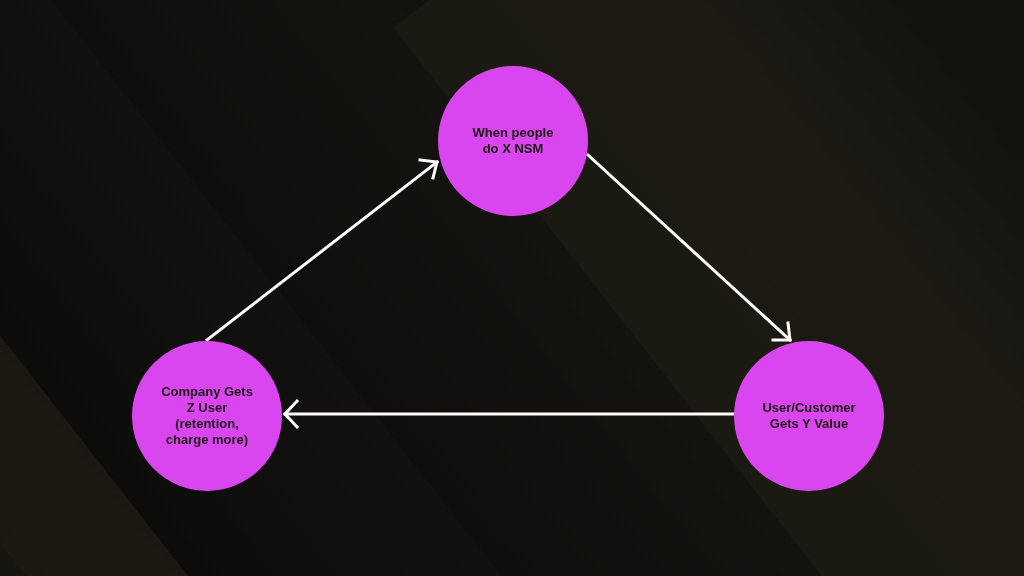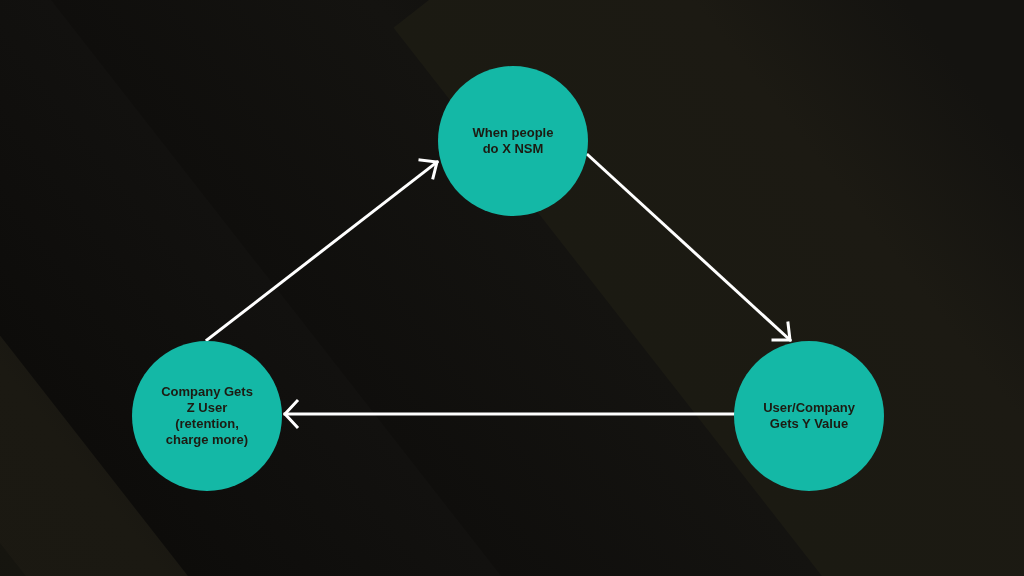--- a/index.html
+++ b/index.html
@@ -13,21 +13,21 @@
     .stripe {
       position: absolute;
       width: 420px; height: 1400px;
       transform-origin: center;
       transform: rotate(-38deg);
     }
     .arrows { position: absolute; left: 0; top: 0; }
     .node {
       position: absolute;
       border-radius: 50%;
-      background: #14b8a6;
+      background: #d946ef;
       display: flex; align-items: center; justify-content: center;
       text-align: center;
       color: #1d1b12;
       font-weight: bold;
       font-size: 13px;
       line-height: 16px;
       box-sizing: border-box;
       padding: 0 18px;
     }
     .node span { white-space: pre-line; }
@@ -56,21 +56,21 @@
     <polyline points="297,401 285,414 297,427"></polyline>
   </g>
 </svg>
 
 <div class="node" style="left:438px; top:66px; width:150px; height:150px;">
   <span>When people
 do X NSM</span>
 </div>
 
 <div class="node" style="left:734px; top:341px; width:150px; height:150px;">
-  <span>User/Company
+  <span>User/Customer
 Gets Y Value</span>
 </div>
 
 <div class="node" style="left:132px; top:341px; width:150px; height:150px;">
   <span>Company Gets
 Z User
 (retention,
 charge more)</span>
 </div>
 

